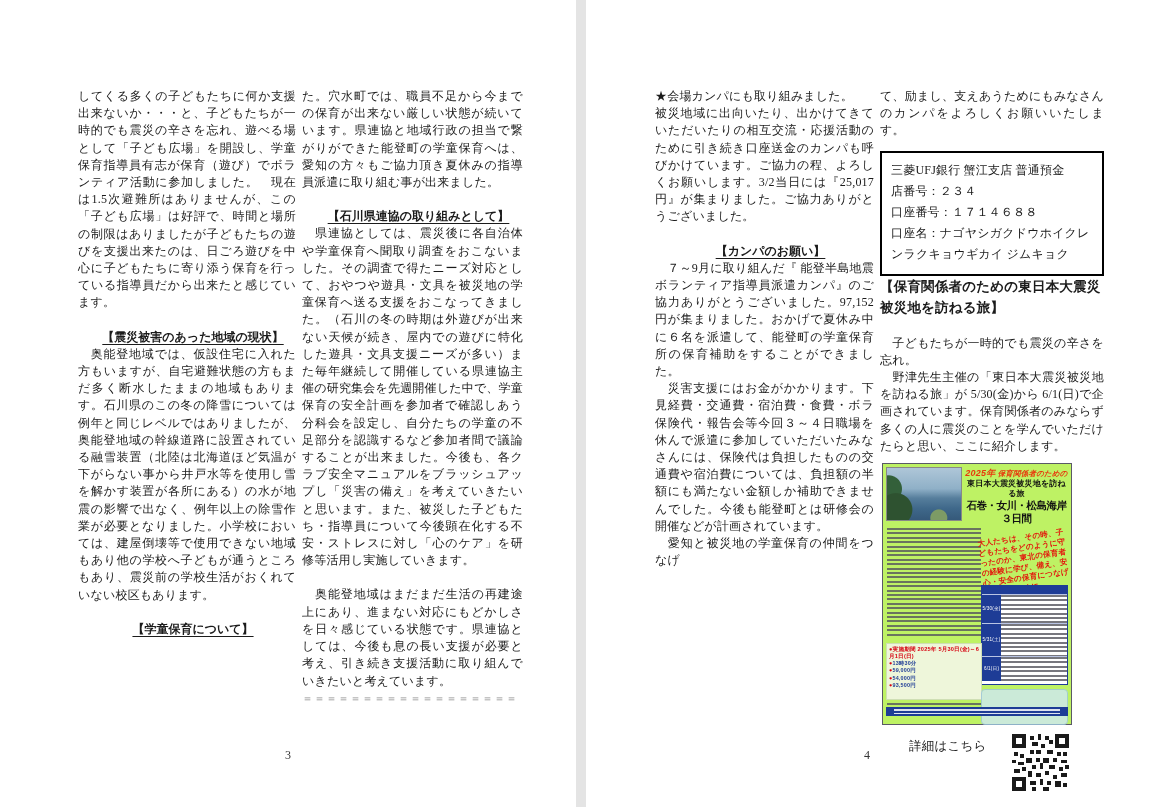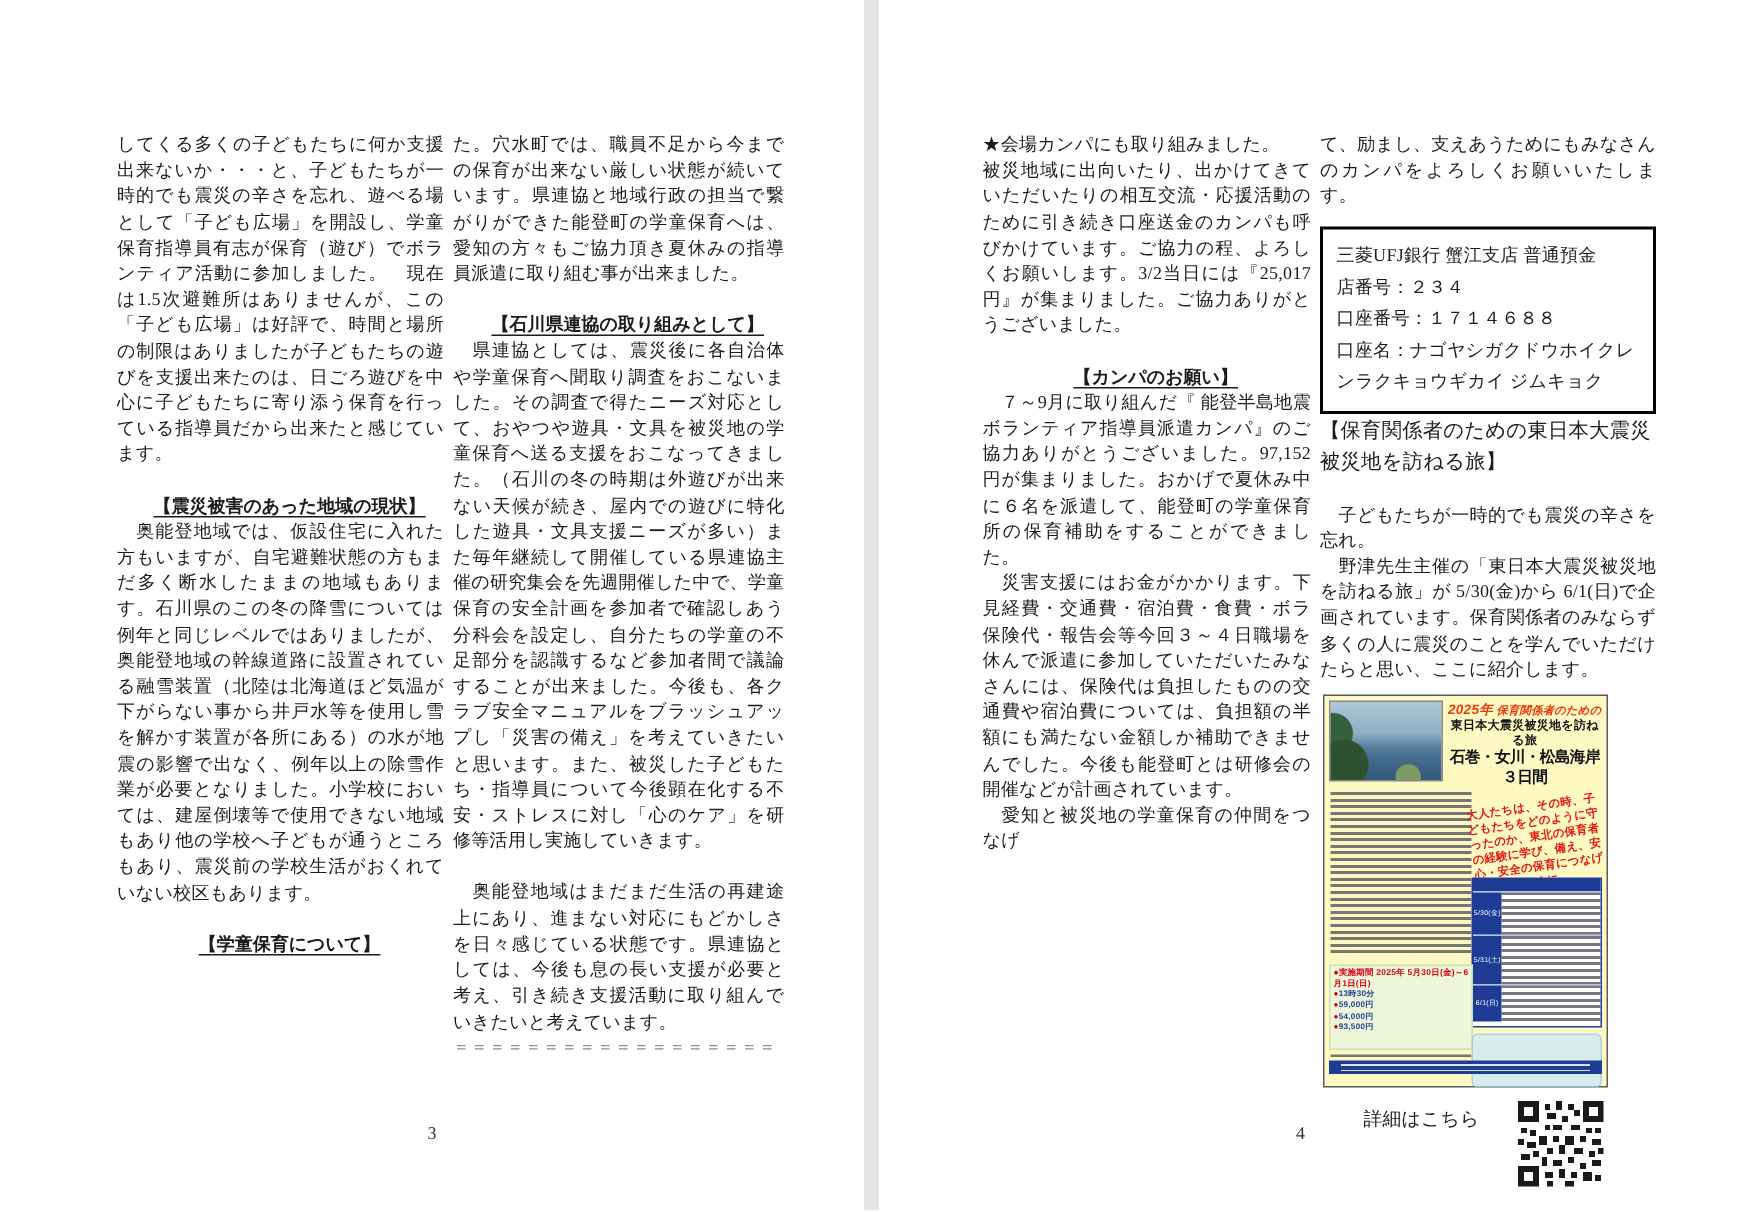--- a/index.html
+++ b/index.html
@@ -30,26 +30,26 @@
   #r-col2 { left:294px; width:224px; }
 
   .page-num { position:absolute; bottom:44px; font-size:12px; color:#333; }
   #page-left  .page-num { left:285px; }
   #page-right .page-num { left:278px; }
 
   .bank-box { border:2px solid #000; padding:7px 9px 9px 9px; margin:11px 0 0 0;
               line-height:21px; text-align:left; }
   .travel-heading {
     font-family:"Liberation Sans","DejaVu Sans",sans-serif;
-    font-weight:normal; font-size:13.5px; line-height:21px; margin:19px 0 0 0;
+    font-weight:bold; font-size:13.5px; line-height:21px; margin:19px 0 0 0;
     text-align:left;
   }
 
   
-  .flyer { width:190px; height:262px; border:1px solid #5a5a66; background:#fef9c3;
+  .flyer { width:190px; height:262px; border:1px solid #5a5a66; background:#bef264;
            margin:8px 0 0 2px; position:relative; box-sizing:border-box; padding:3px;
            font-family:"Liberation Sans","DejaVu Sans",sans-serif; }
   .f-header { display:flex; height:56px; }
   .f-photo { width:76px; height:54px; border:1px solid #888; box-sizing:border-box;
     background:
       radial-gradient(circle at 12% 80%, #2e5230 0 16px, transparent 17px),
       radial-gradient(circle at 2% 40%,  #33603a 0 13px, transparent 14px),
       radial-gradient(circle at 70% 96%, #7d9b65 0 8px,  transparent 9px),
       linear-gradient(180deg,#aec6d8 0%,#8fb0c7 40%,#567e9c 58%,#3f688a 78%,#35597a 100%);
   }

